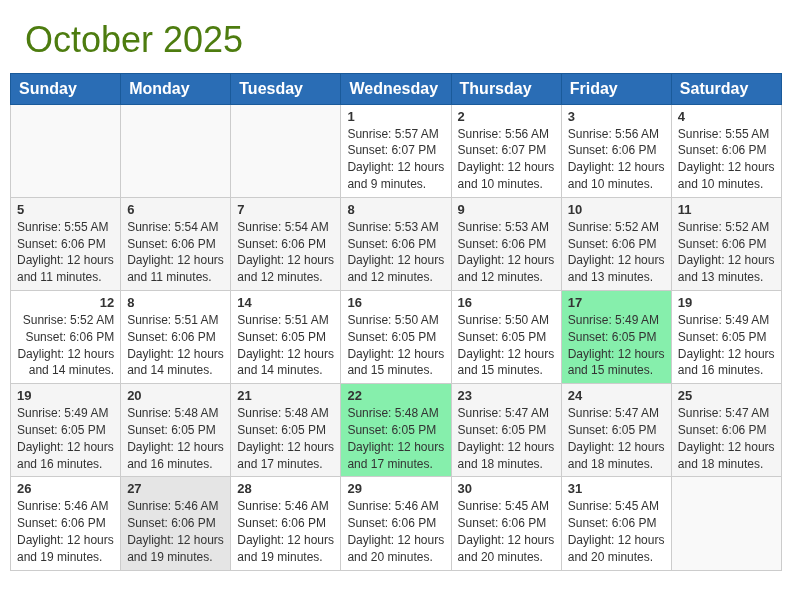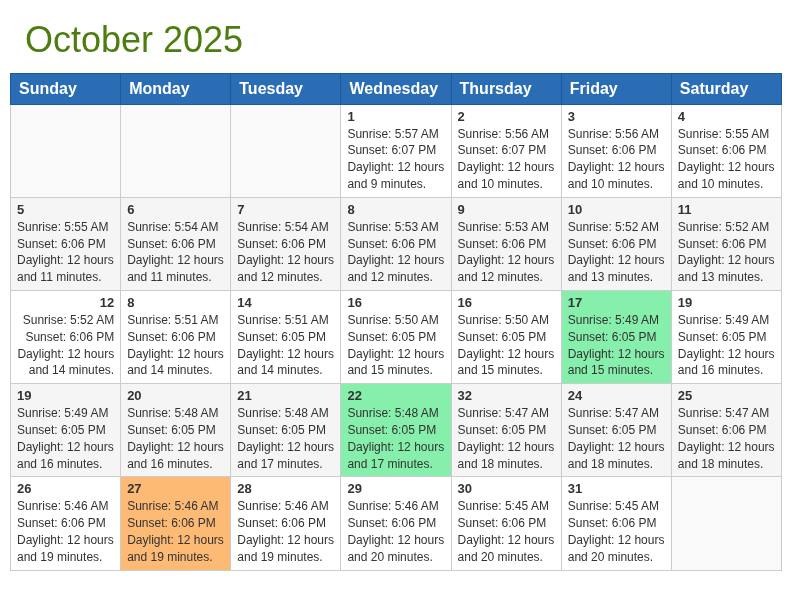--- a/index.html
+++ b/index.html
@@ -254,21 +254,21 @@
 and 17 minutes.</div>
         </td>
         <td style="background: #86efac;">
           <span class="day-num">22</span>
           <div class="day-info" style="white-space: pre-line;">Sunrise: 5:48 AM
 Sunset: 6:05 PM
 Daylight: 12 hours
 and 17 minutes.</div>
         </td>
         <td style="background: rgb(245, 245, 245);">
-          <span class="day-num">32</span>
+          <span class="day-num">23</span>
           <div class="day-info" style="white-space: pre-line;">Sunrise: 5:47 AM
 Sunset: 6:05 PM
 Daylight: 12 hours
 and 18 minutes.</div>
         </td>
         <td style="background: rgb(245, 245, 245);">
           <span class="day-num">24</span>
           <div class="day-info" style="white-space: pre-line;">Sunrise: 5:47 AM
 Sunset: 6:05 PM
 Daylight: 12 hours
@@ -283,21 +283,21 @@
         </td>
       </tr>
       <tr>
         <td style="background: rgb(255, 255, 255);">
           <span class="day-num">26</span>
           <div class="day-info" style="white-space: pre-line;">Sunrise: 5:46 AM
 Sunset: 6:06 PM
 Daylight: 12 hours
 and 19 minutes.</div>
         </td>
-        <td style="background: #fdba74;">
+        <td style="background: #e5e5e5;">
           <span class="day-num">27</span>
           <div class="day-info" style="white-space: pre-line;">Sunrise: 5:46 AM
 Sunset: 6:06 PM
 Daylight: 12 hours
 and 19 minutes.</div>
         </td>
         <td style="background: rgb(255, 255, 255);">
           <span class="day-num">28</span>
           <div class="day-info" style="white-space: pre-line;">Sunrise: 5:46 AM
 Sunset: 6:06 PM

